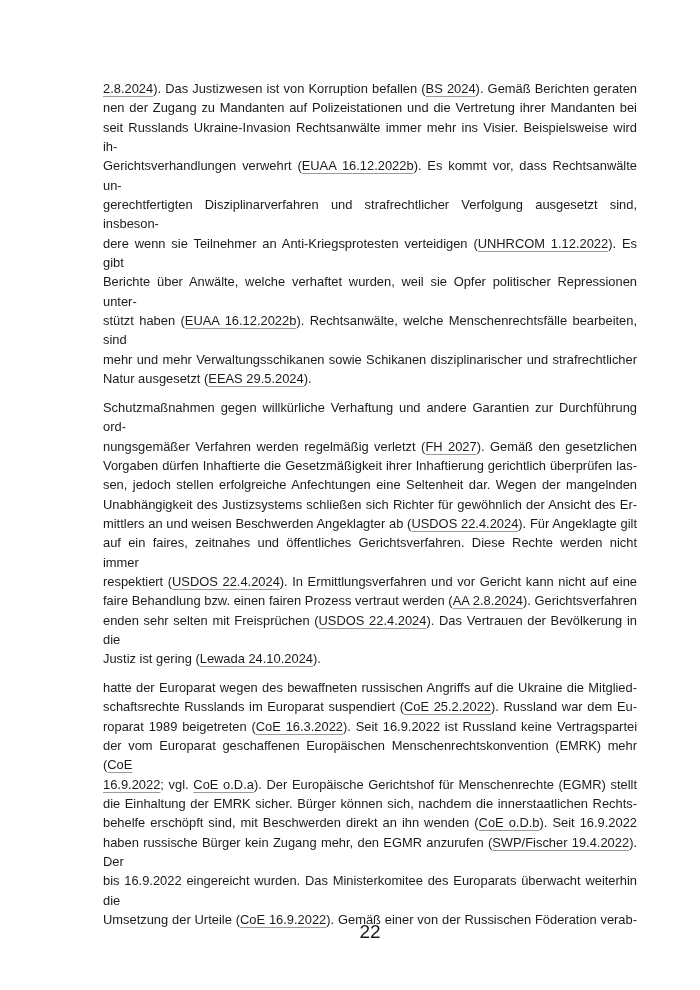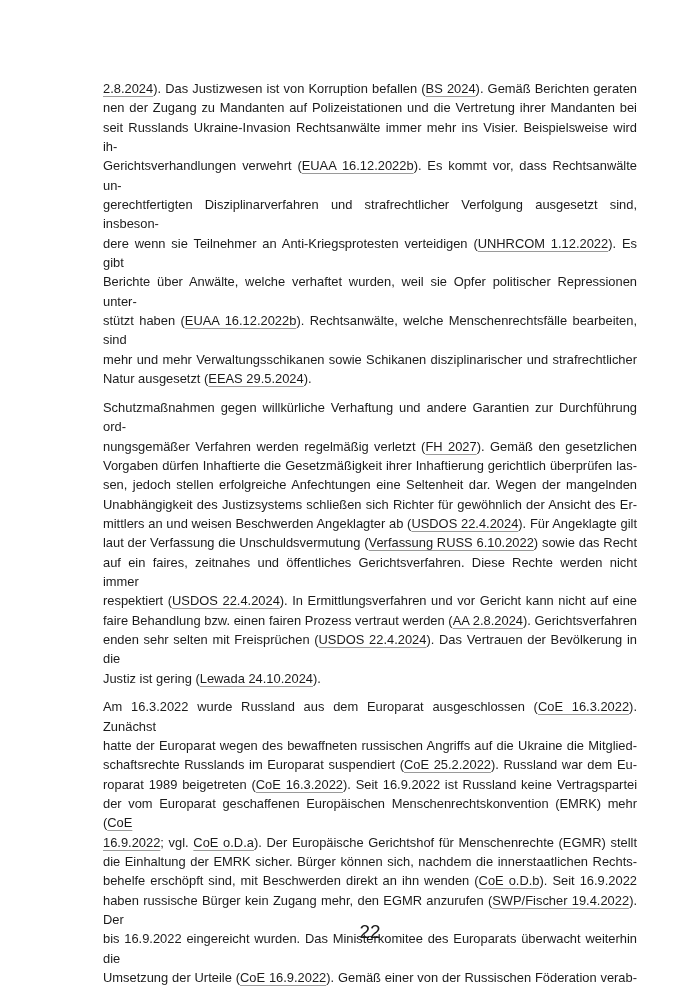--- a/index.html
+++ b/index.html
@@ -61,29 +61,27 @@
         <div class="line"><span>mehr und mehr Verwaltungsschikanen sowie Schikanen disziplinarischer und strafrechtlicher</span></div>
         <div class="line last"><span>Natur ausgesetzt (</span><span class="cite">EEAS 29.5.2024</span><span>).</span></div>
       </div>
       <div class="paragraph">
         <div class="line"><span>Schutzmaßnahmen gegen willkürliche Verhaftung und andere Garantien zur Durchführung ord-</span></div>
         <div class="line"><span>nungsgemäßer Verfahren werden regelmäßig verletzt (</span><span class="cite">FH 2027</span><span>). Gemäß den gesetzlichen</span></div>
         <div class="line"><span>Vorgaben dürfen Inhaftierte die Gesetzmäßigkeit ihrer Inhaftierung gerichtlich überprüfen las-</span></div>
         <div class="line"><span>sen, jedoch stellen erfolgreiche Anfechtungen eine Seltenheit dar. Wegen der mangelnden</span></div>
         <div class="line"><span>Unabhängigkeit des Justizsystems schließen sich Richter für gewöhnlich der Ansicht des Er-</span></div>
         <div class="line"><span>mittlers an und weisen Beschwerden Angeklagter ab (</span><span class="cite">USDOS 22.4.2024</span><span>). Für Angeklagte gilt</span></div>
-        <div class="line"><span>laut der Verfassung die Unschuldsvermutung (</span><span class="cite">Verfassung RUSS 6.10.2022</span><span>) sowie das Recht</span></div>
         <div class="line"><span>auf ein faires, zeitnahes und öffentliches Gerichtsverfahren. Diese Rechte werden nicht immer</span></div>
         <div class="line"><span>respektiert (</span><span class="cite">USDOS 22.4.2024</span><span>). In Ermittlungsverfahren und vor Gericht kann nicht auf eine</span></div>
         <div class="line"><span>faire Behandlung bzw. einen fairen Prozess vertraut werden (</span><span class="cite">AA 2.8.2024</span><span>). Gerichtsverfahren</span></div>
         <div class="line"><span>enden sehr selten mit Freisprüchen (</span><span class="cite">USDOS 22.4.2024</span><span>). Das Vertrauen der Bevölkerung in die</span></div>
         <div class="line last"><span>Justiz ist gering (</span><span class="cite">Lewada 24.10.2024</span><span>).</span></div>
       </div>
       <div class="paragraph">
-        <div class="line"><span>Am 16.3.2022 wurde Russland aus dem Europarat ausgeschlossen (</span><span class="cite">CoE 16.3.2022</span><span>). Zunächst</span></div>
         <div class="line"><span>hatte der Europarat wegen des bewaffneten russischen Angriffs auf die Ukraine die Mitglied-</span></div>
         <div class="line"><span>schaftsrechte Russlands im Europarat suspendiert (</span><span class="cite">CoE 25.2.2022</span><span>). Russland war dem Eu-</span></div>
         <div class="line"><span>roparat 1989 beigetreten (</span><span class="cite">CoE 16.3.2022</span><span>). Seit 16.9.2022 ist Russland keine Vertragspartei</span></div>
         <div class="line"><span>der vom Europarat geschaffenen Europäischen Menschenrechtskonvention (EMRK) mehr (</span><span class="cite">CoE</span></div>
         <div class="line"><span class="cite">16.9.2022</span><span>; vgl. </span><span class="cite">CoE o.D.a</span><span>). Der Europäische Gerichtshof für Menschenrechte (EGMR) stellt</span></div>
         <div class="line"><span>die Einhaltung der EMRK sicher. Bürger können sich, nachdem die innerstaatlichen Rechts-</span></div>
         <div class="line"><span>behelfe erschöpft sind, mit Beschwerden direkt an ihn wenden (</span><span class="cite">CoE o.D.b</span><span>). Seit 16.9.2022</span></div>
         <div class="line"><span>haben russische Bürger kein Zugang mehr, den EGMR anzurufen (</span><span class="cite">SWP/Fischer 19.4.2022</span><span>). Der</span></div>
         <div class="line"><span>bis 16.9.2022 eingereicht wurden. Das Ministerkomitee des Europarats überwacht weiterhin die</span></div>
         <div class="line"><span>Umsetzung der Urteile (</span><span class="cite">CoE 16.9.2022</span><span>). Gemäß einer von der Russischen Föderation verab-</span></div>

